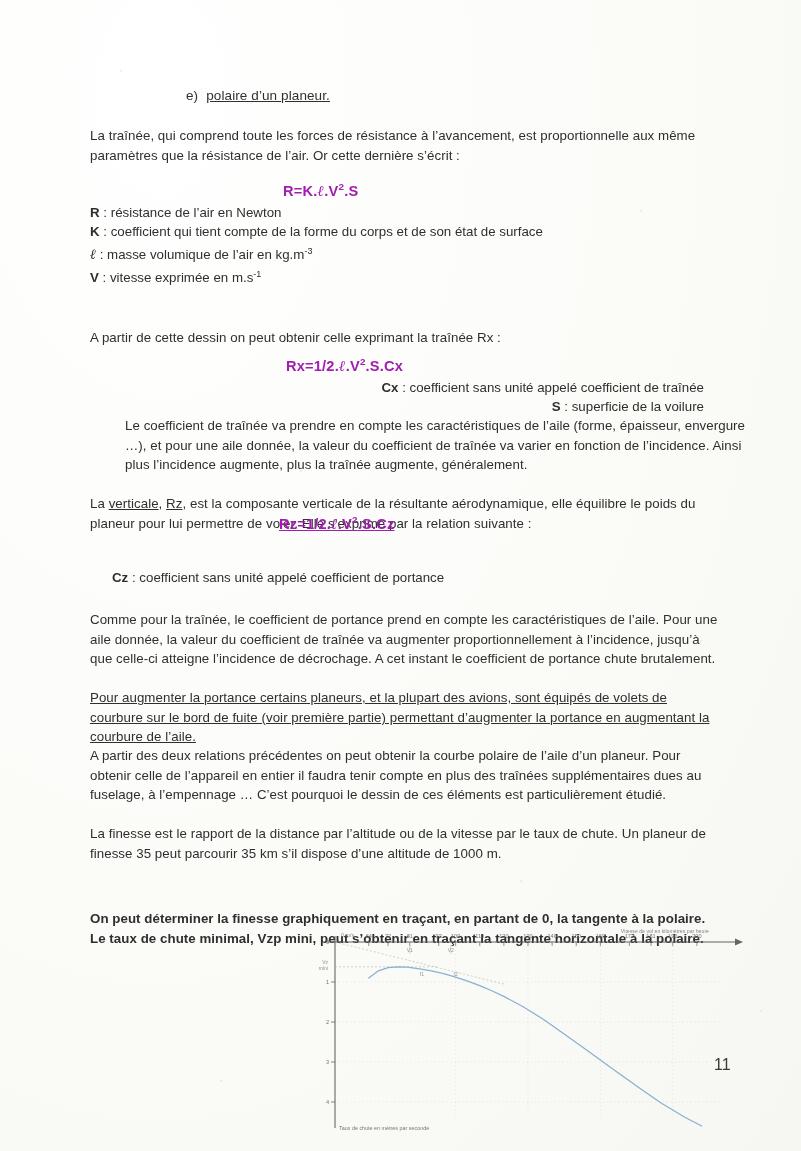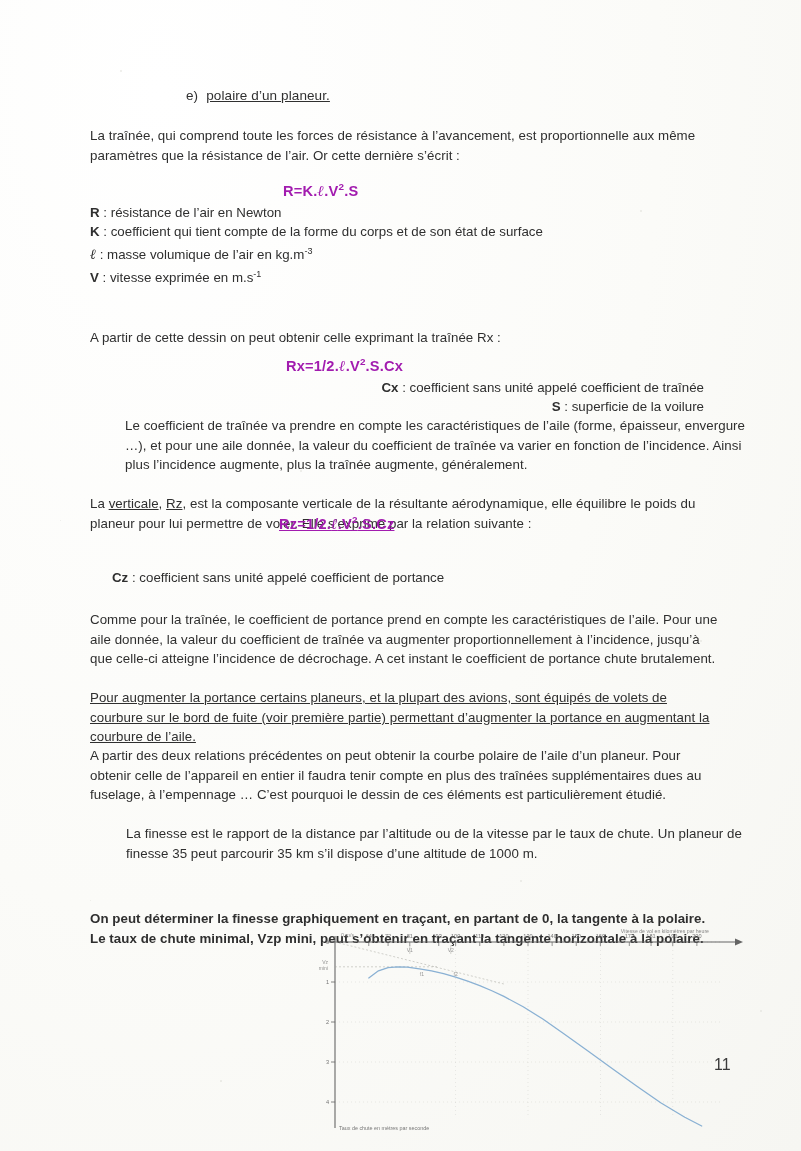--- a/index.html
+++ b/index.html
@@ -135,21 +135,21 @@
       <span class="sym">Cz</span><span> : </span><span>coefficient sans unité appelé coefficient de portance</span>
     </div>
   </div>
 
   <div class="para" style="left:90px;top:610px;width:628px;">Comme pour la traînée, le coefficient de portance prend en compte les caractéristiques de l’aile. Pour une aile donnée, la valeur du coefficient de traînée va augmenter proportionnellement à l’incidence, jusqu’à que celle-ci atteigne l’incidence de décrochage. A cet instant le coefficient de portance chute brutalement.</div>
 
   <div class="para" style="left:90px;top:688px;width:628px;text-decoration:underline;">Pour augmenter la portance certains planeurs, et la plupart des avions, sont équipés de volets de courbure sur le bord de fuite (voir première partie) permettant d’augmenter la portance en augmentant la courbure de l’aile.</div>
 
   <div class="para" style="left:90px;top:746px;width:630px;">A partir des deux relations précédentes on peut obtenir la courbe polaire de l’aile d’un planeur. Pour obtenir celle de l’appareil en entier il faudra tenir compte en plus des traînées supplémentaires dues au fuselage, à l’empennage … C’est pourquoi le dessin de ces éléments est particulièrement étudié.</div>
 
-  <div class="para" style="left:90px;top:824px;width:630px;margin-left:36px;">La finesse est le rapport de la distance par l’altitude ou de la vitesse par le taux de chute. Un planeur de finesse 35 peut parcourir 35 km s’il dispose d’une altitude de 1000 m.</div>
+  <div class="para" style="left:90px;top:824px;width:630px;">La finesse est le rapport de la distance par l’altitude ou de la vitesse par le taux de chute. Un planeur de finesse 35 peut parcourir 35 km s’il dispose d’une altitude de 1000 m.</div>
 
   <div class="para" style="left:90px;top:909px;width:630px;font-weight:bold;">On peut déterminer la finesse graphiquement en traçant, en partant de 0, la tangente à la polaire. Le taux de chute minimal, Vzp mini, peut s’obtenir en traçant la tangente horizontale à la polaire.</div>
 
   <div class="chart-wrap">
     <svg class="chart-svg" id="polar-chart" width="440" height="205" viewBox="0 0 440 205">
         <line x1="152.625" y1="14" x2="152.625" y2="190" stroke="#b9b9b3" stroke-width="0.6" stroke-dasharray="1 3" opacity="0.55"></line>
         <line x1="225" y1="14" x2="225" y2="190" stroke="#b9b9b3" stroke-width="0.6" stroke-dasharray="1 3" opacity="0.55"></line>
         <line x1="297.375" y1="14" x2="297.375" y2="190" stroke="#b9b9b3" stroke-width="0.6" stroke-dasharray="1 3" opacity="0.55"></line>
         <line x1="369.75" y1="14" x2="369.75" y2="190" stroke="#b9b9b3" stroke-width="0.6" stroke-dasharray="1 3" opacity="0.55"></line>
         <line x1="32" y1="14" x2="418" y2="14" stroke="#b9b9b3" stroke-width="0.6" stroke-dasharray="1 3" opacity="0.5"></line>

